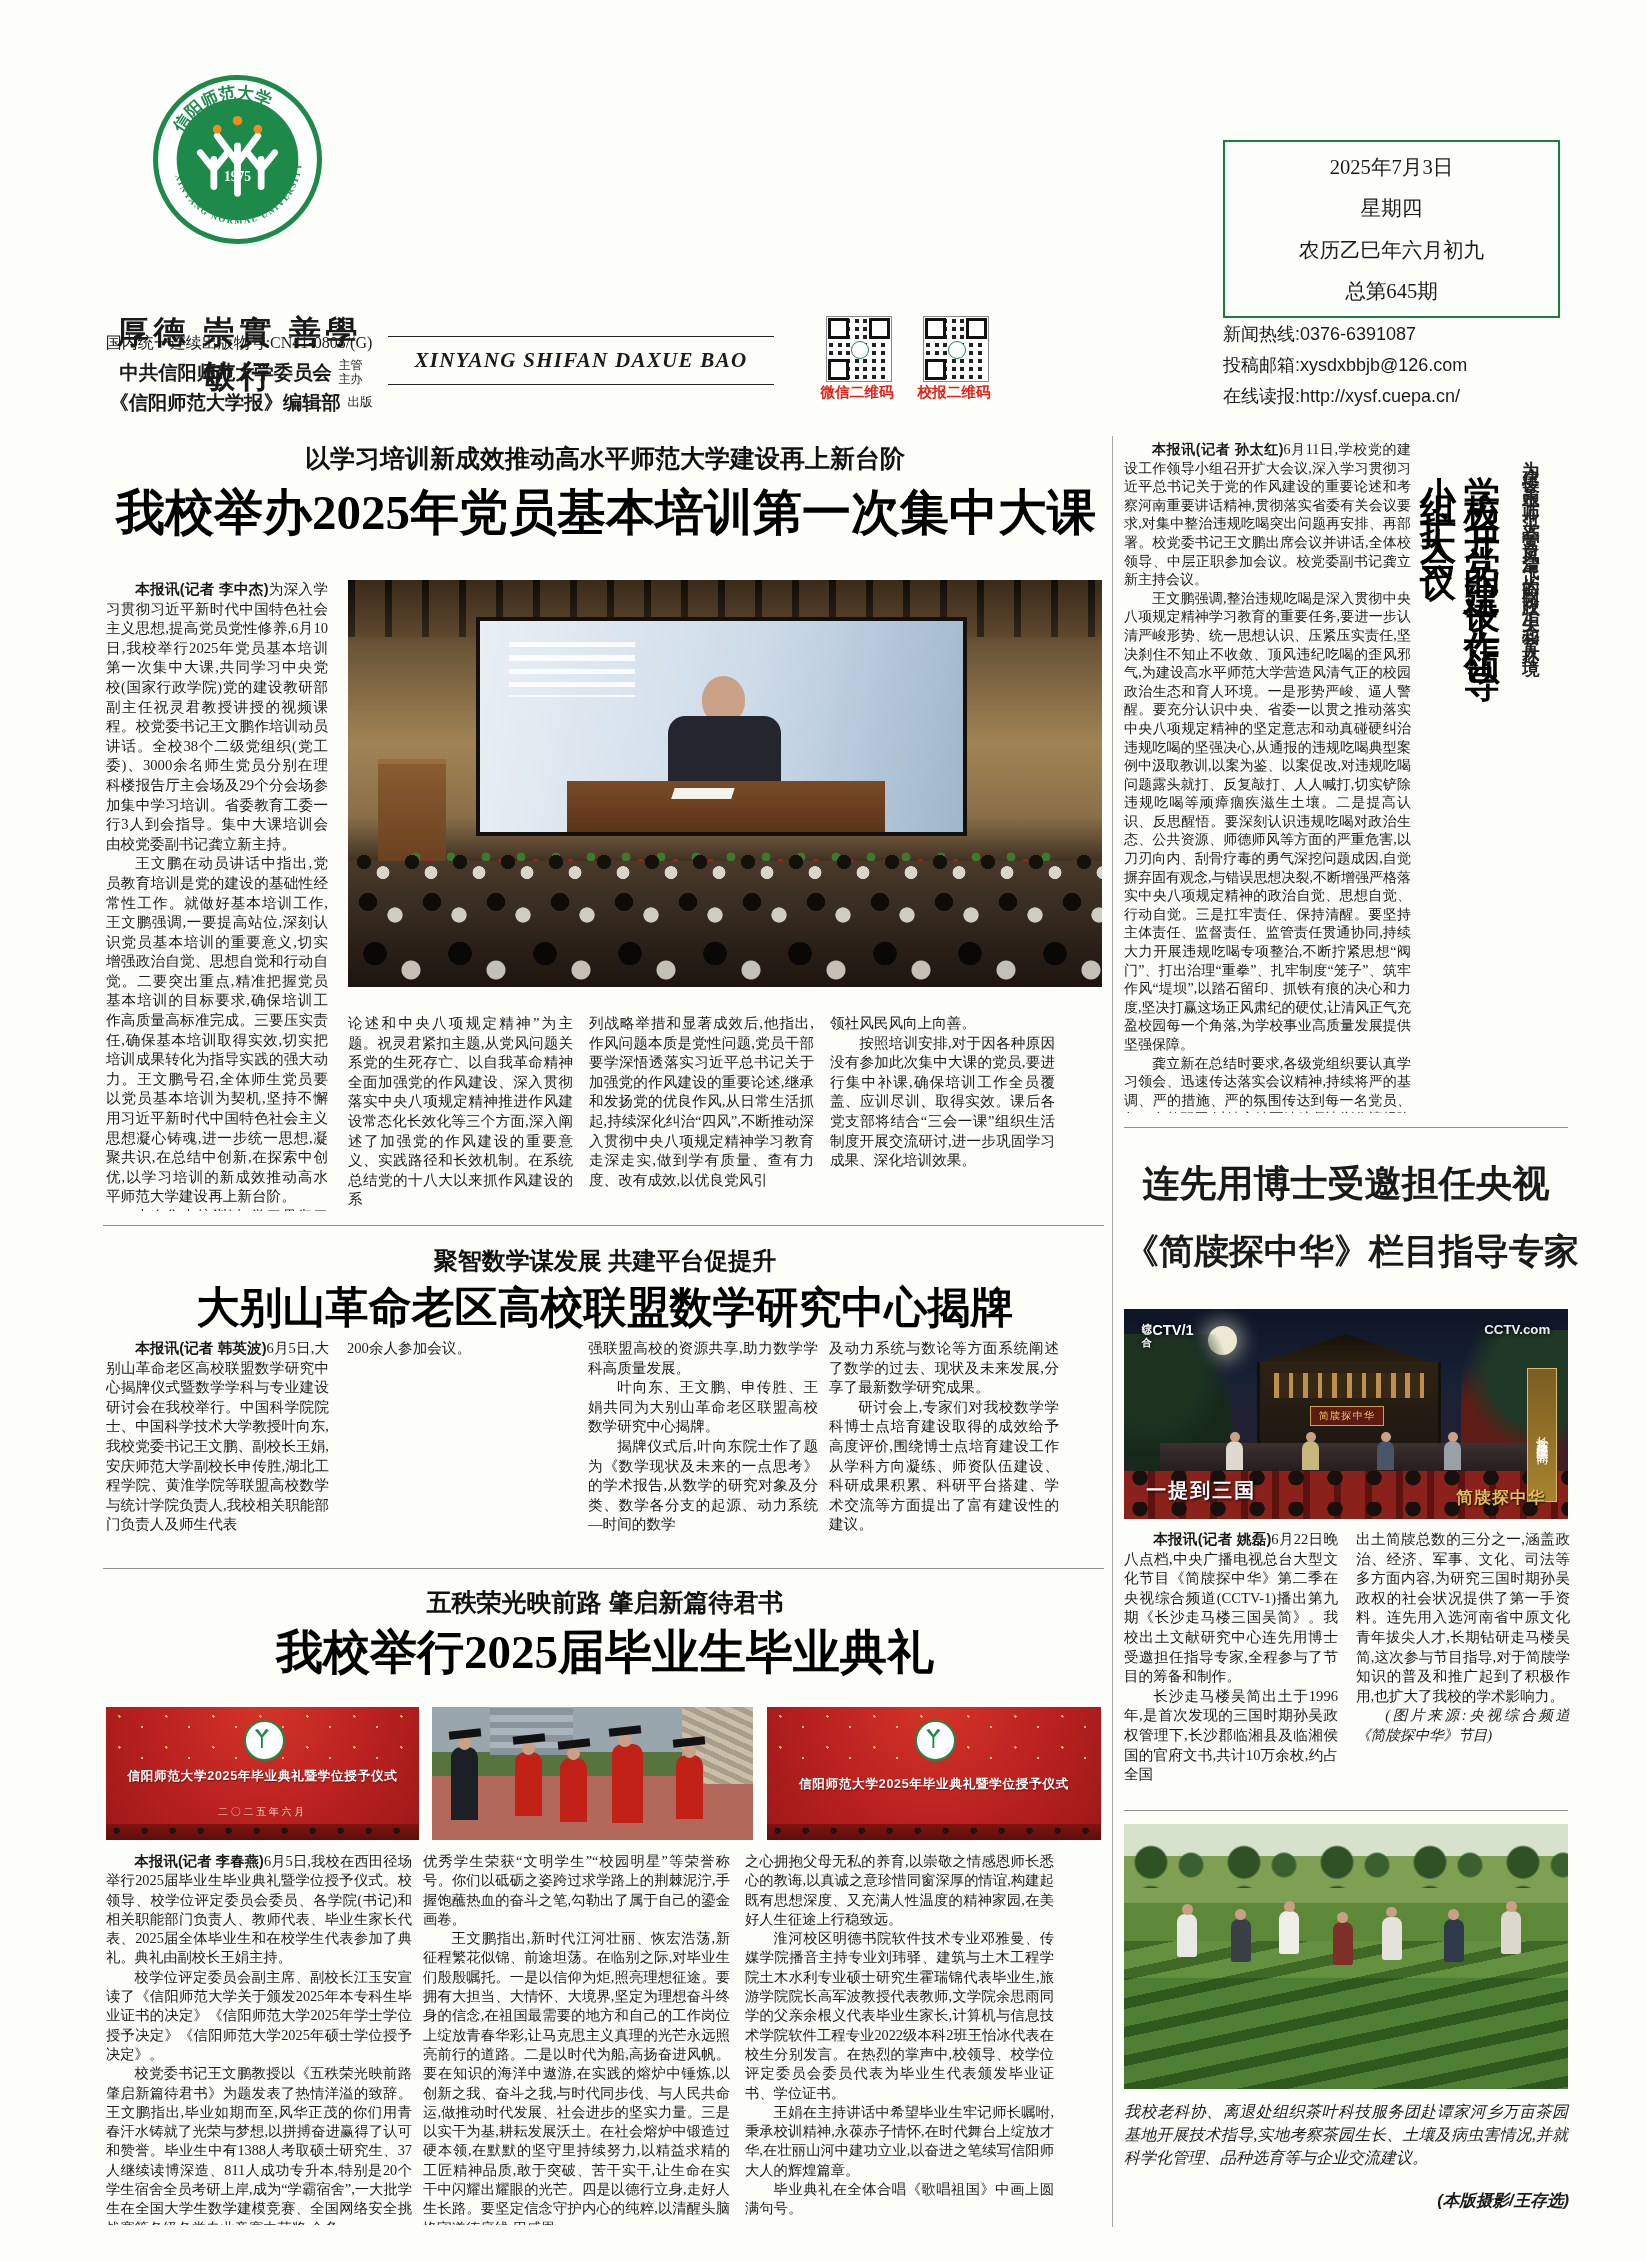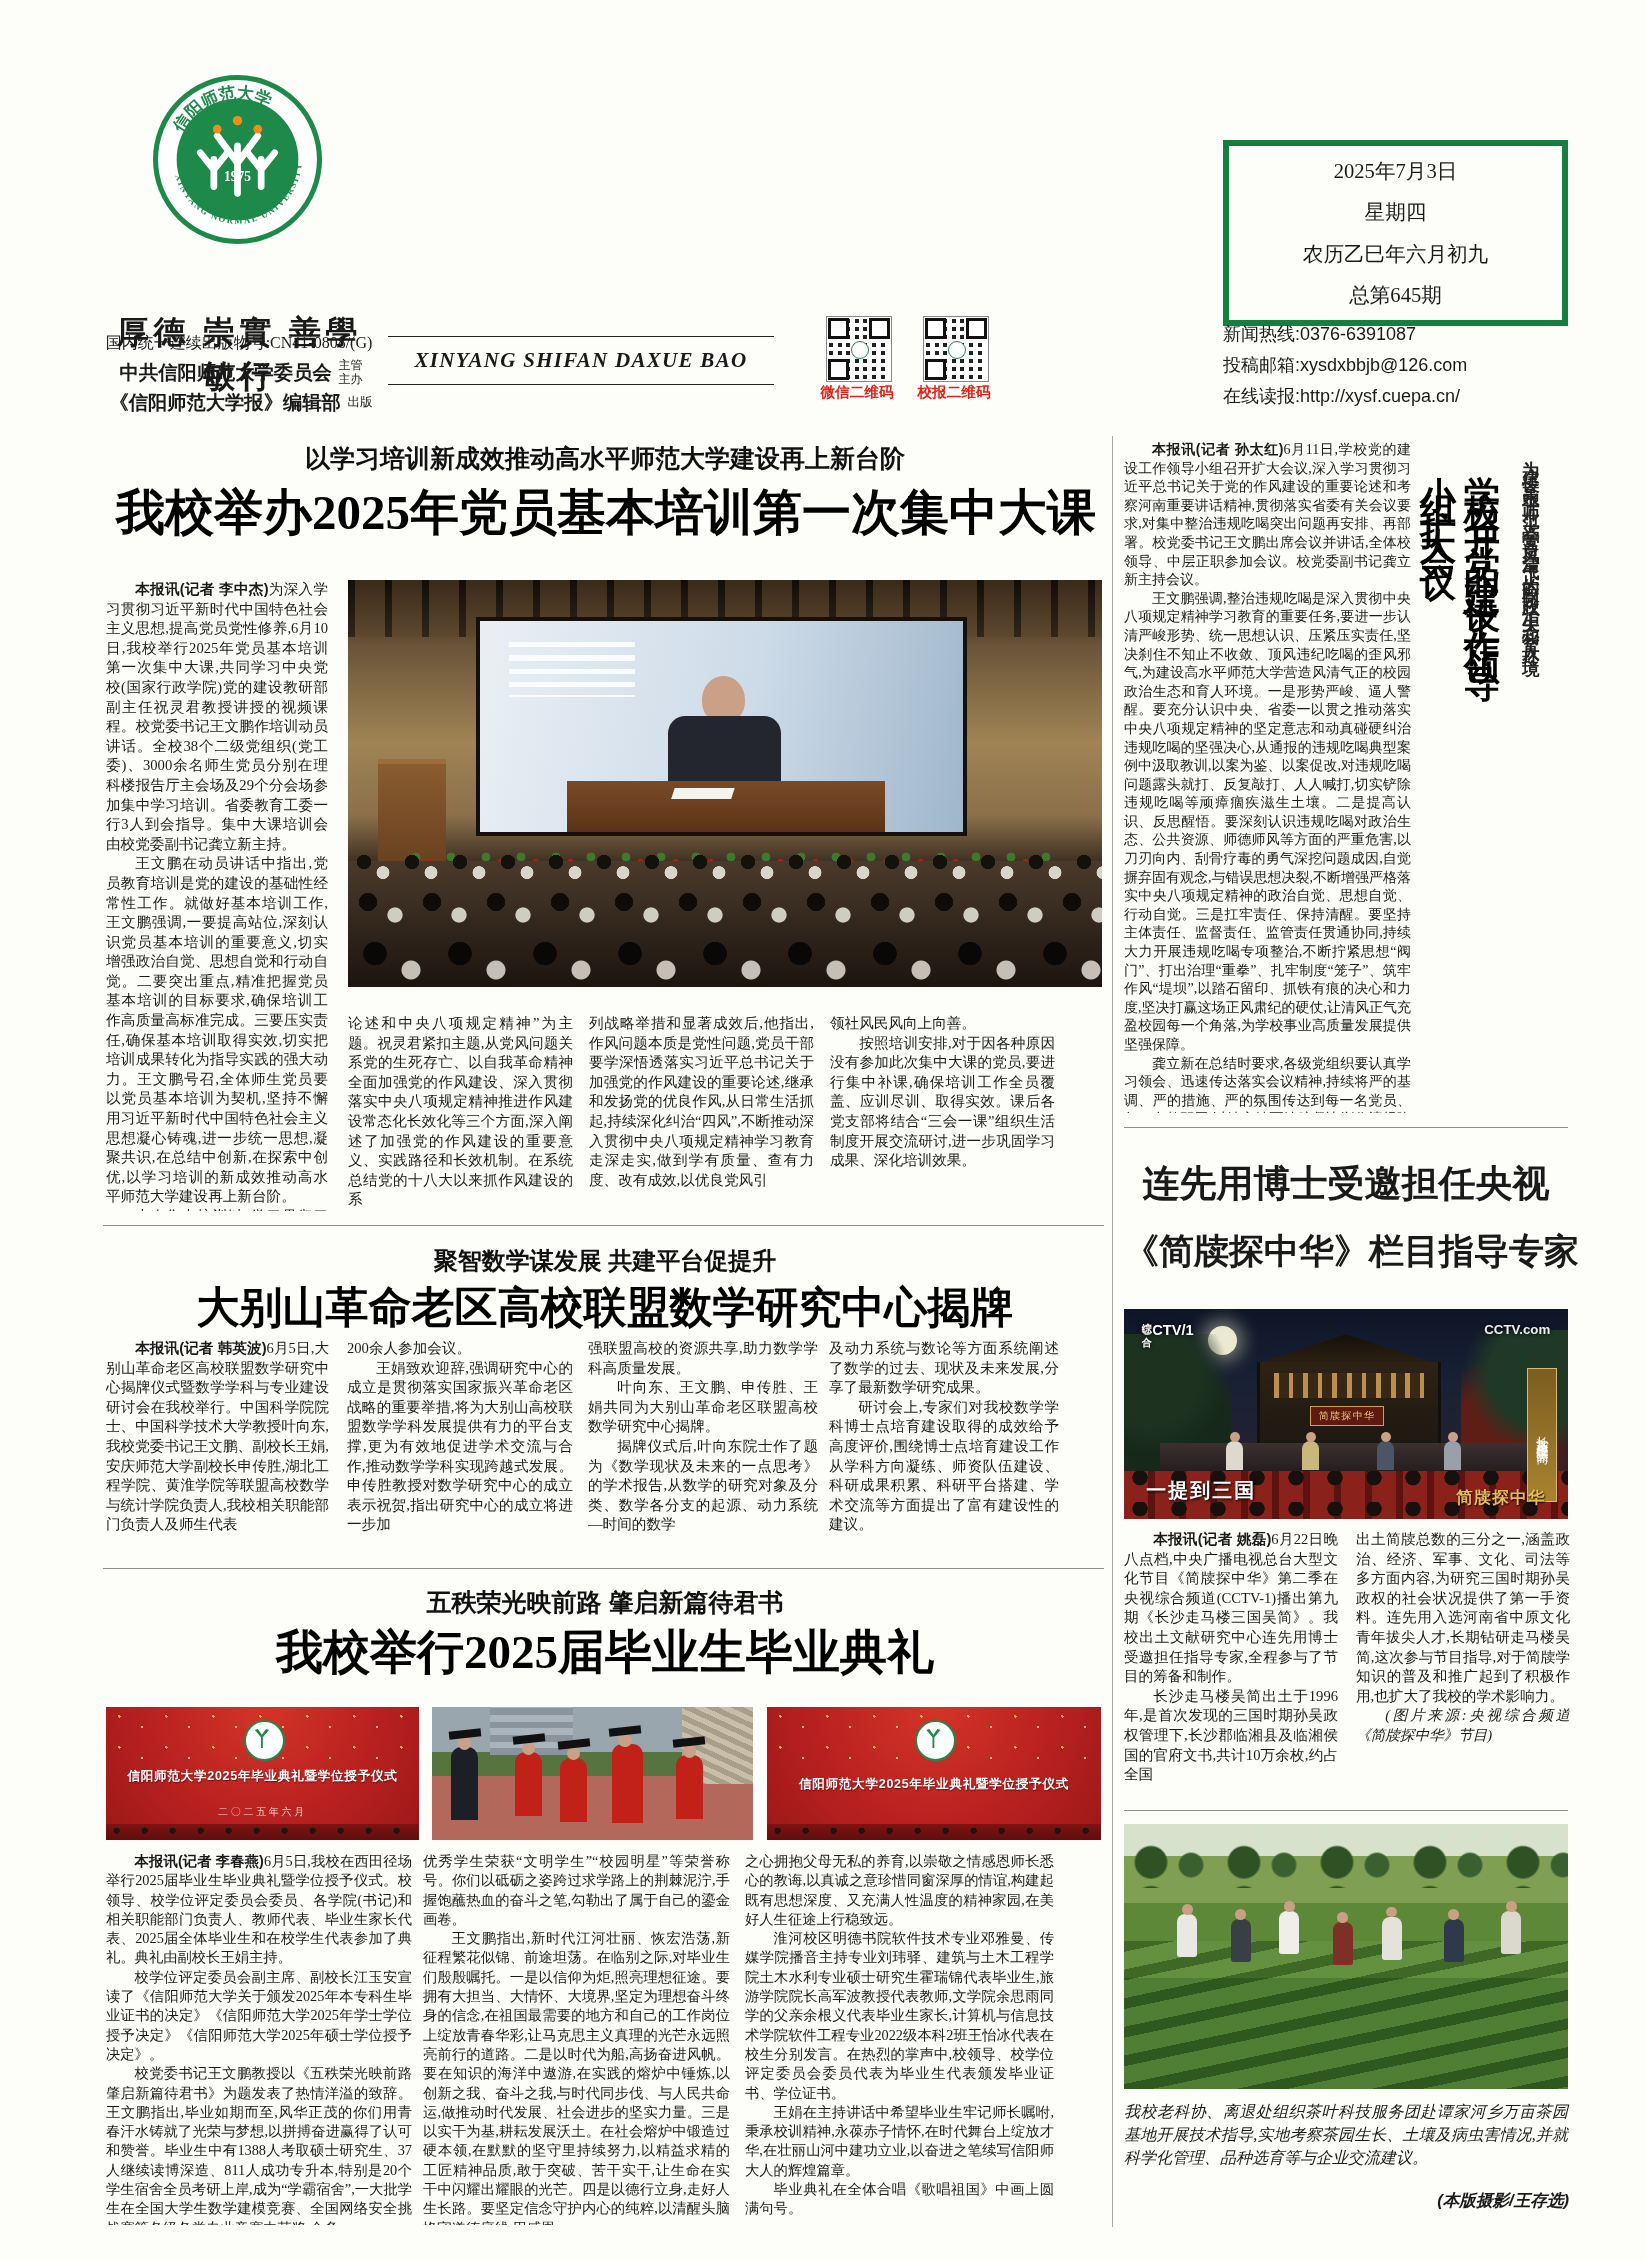--- a/index.html
+++ b/index.html
@@ -29,21 +29,21 @@
       repeating-linear-gradient(0deg,#111 0 4px,#fff 4px 8px),
       repeating-linear-gradient(90deg,#111 0 4px,#fff 4px 8.6px);
       background-blend-mode:screen;border:2.7px solid #fff;outline:0.7px solid #888;}
   .qr:before,.qr:after{content:"";position:absolute;width:14.6px;height:14.6px;border:3.3px solid #111;background:#fff;}
   .qr:before{left:-0.7px;top:-0.7px;}
   .qr:after{right:-0.7px;top:-0.7px;}
   .qr .bl{position:absolute;left:-0.7px;bottom:-0.7px;width:14.6px;height:14.6px;border:3.3px solid #111;background:#fff;}
   .qr .ctr{position:absolute;left:22px;top:22px;width:16px;height:16px;border-radius:50%;background:#fff;border:1.3px solid #1d8a4a;}
   .qrlabel{position:absolute;width:100px;text-align:center;font-size:14.6px;font-weight:bold;color:#e2231a;
            font-family:"Liberation Sans","DejaVu Sans",sans-serif;}
-  .datebox{position:absolute;left:1223px;top:140px;width:333px;height:166px;border:6px solid #15803d;
+  .datebox{position:absolute;left:1223px;top:140px;width:333px;height:166px;border:2px solid #15803d;
            display:flex;flex-direction:column;justify-content:space-around;align-items:center;font-size:20.6px;padding:4px 0;}
   .contact{position:absolute;left:1223px;width:346px;font-size:18px;line-height:31px;font-family:"Liberation Sans","DejaVu Sans",sans-serif;}
   
   .photo{position:absolute;overflow:hidden;background:#777;}
   .photo *{position:absolute;}
   
   .ph1{background:linear-gradient(180deg,#241a12 0%,#6a5438 16%,#a08455 40%,#8a6f4a 58%,#3a2c20 70%,#241c14 100%);}
   .ph1-ceiling{left:0;top:0;right:0;height:14%;background:repeating-linear-gradient(90deg,rgba(0,0,0,.5) 0 6.7px,rgba(90,66,40,.4) 6.7px 37px);}
   .ph1-screen{left:17%;top:9%;width:64%;height:52%;background:linear-gradient(100deg,#e9eff5 0%,#cddbe8 55%,#9fb6cb 100%);border:4px solid #15100c;}
   .ph1-bars{left:6%;top:10%;width:26%;height:26%;background:repeating-linear-gradient(180deg,rgba(255,255,255,.85) 0 5.3px,transparent 5.3px 13.3px);}
@@ -245,21 +245,20 @@
   <div class="hrule" style="left:1124px;top:1127px;width:444px"></div>
 
   <div class="kicker" style="left:106px;top:1245px;width:998px;font-size:24px">聚智数学谋发展  共建平台促提升</div>
   <div class="headline" style="left:106px;top:1279px;width:998px;font-size:43px">大别山革命老区高校联盟数学研究中心揭牌</div>
 
   <div class="col" style="left:106px;top:1339px;width:223px;height:223px">
     <p><b class="byline">本报讯(记者 韩英波)</b><span>6月5日,大别山革命老区高校联盟数学研究中心揭牌仪式暨数学学科与专业建设研讨会在我校举行。中国科学院院士、中国科学技术大学教授叶向东,我校党委书记王文鹏、副校长王娟,安庆师范大学副校长申传胜,湖北工程学院、黄淮学院等联盟高校数学与统计学院负责人,我校相关职能部门负责人及师生代表</span></p>
   </div>
   <div class="col" style="left:347px;top:1339px;width:226px;height:223px">
     <p class="cont">200余人参加会议。</p>
-    <p>王娟致欢迎辞,强调研究中心的成立是贯彻落实国家振兴革命老区战略的重要举措,将为大别山高校联盟数学学科发展提供有力的平台支撑,更为有效地促进学术交流与合作,推动数学学科实现跨越式发展。申传胜教授对数学研究中心的成立表示祝贺,指出研究中心的成立将进一步加</p>
   </div>
   <div class="col" style="left:588px;top:1339px;width:230px;height:223px">
     <p class="cont">强联盟高校的资源共享,助力数学学科高质量发展。</p>
     <p>叶向东、王文鹏、申传胜、王娟共同为大别山革命老区联盟高校数学研究中心揭牌。</p>
     <p>揭牌仪式后,叶向东院士作了题为《数学现状及未来的一点思考》的学术报告,从数学的研究对象及分类、数学各分支的起源、动力系统—时间的数学</p>
   </div>
   <div class="col" style="left:829px;top:1339px;width:230px;height:223px">
     <p class="cont">及动力系统与数论等方面系统阐述了数学的过去、现状及未来发展,分享了最新数学研究成果。</p>
     <p>研讨会上,专家们对我校数学学科博士点培育建设取得的成效给予高度评价,围绕博士点培育建设工作从学科方向凝练、师资队伍建设、科研成果积累、科研平台搭建、学术交流等方面提出了富有建设性的建议。</p>
   </div>

